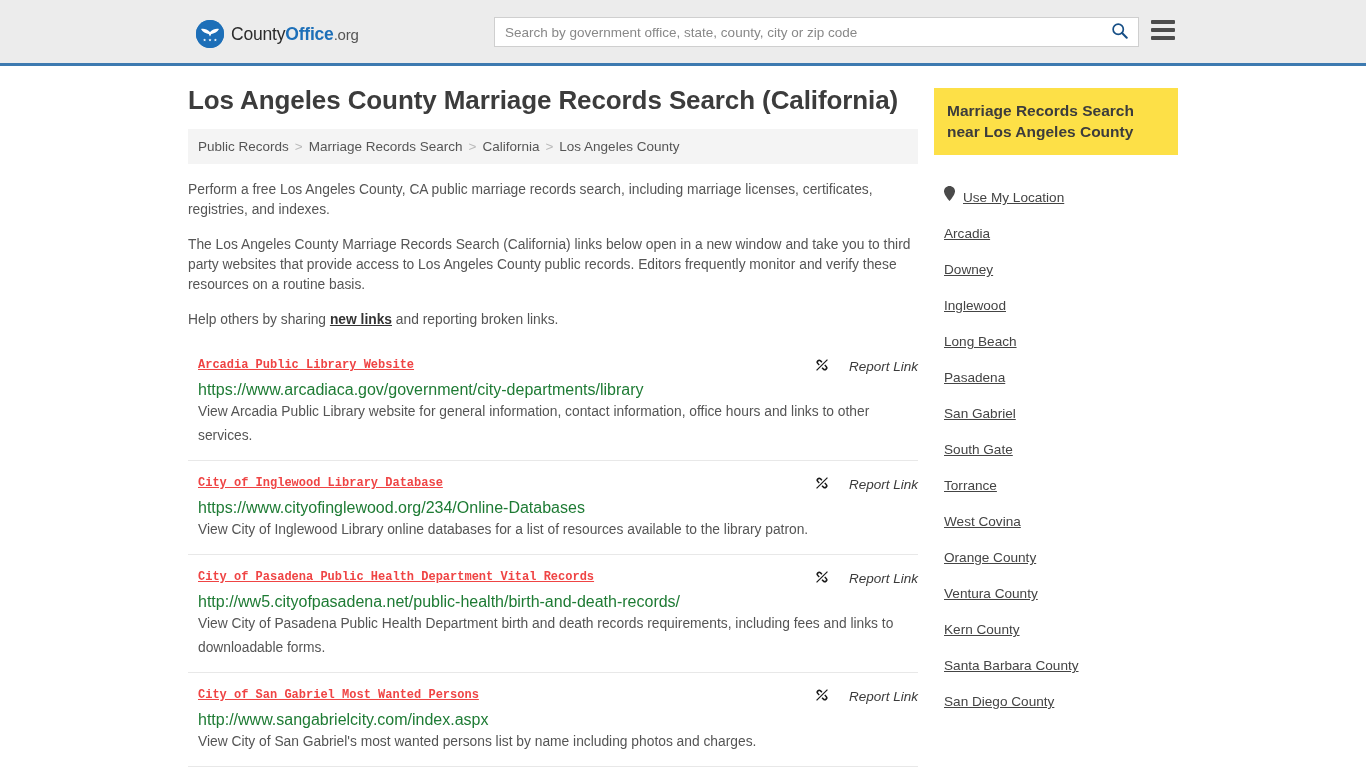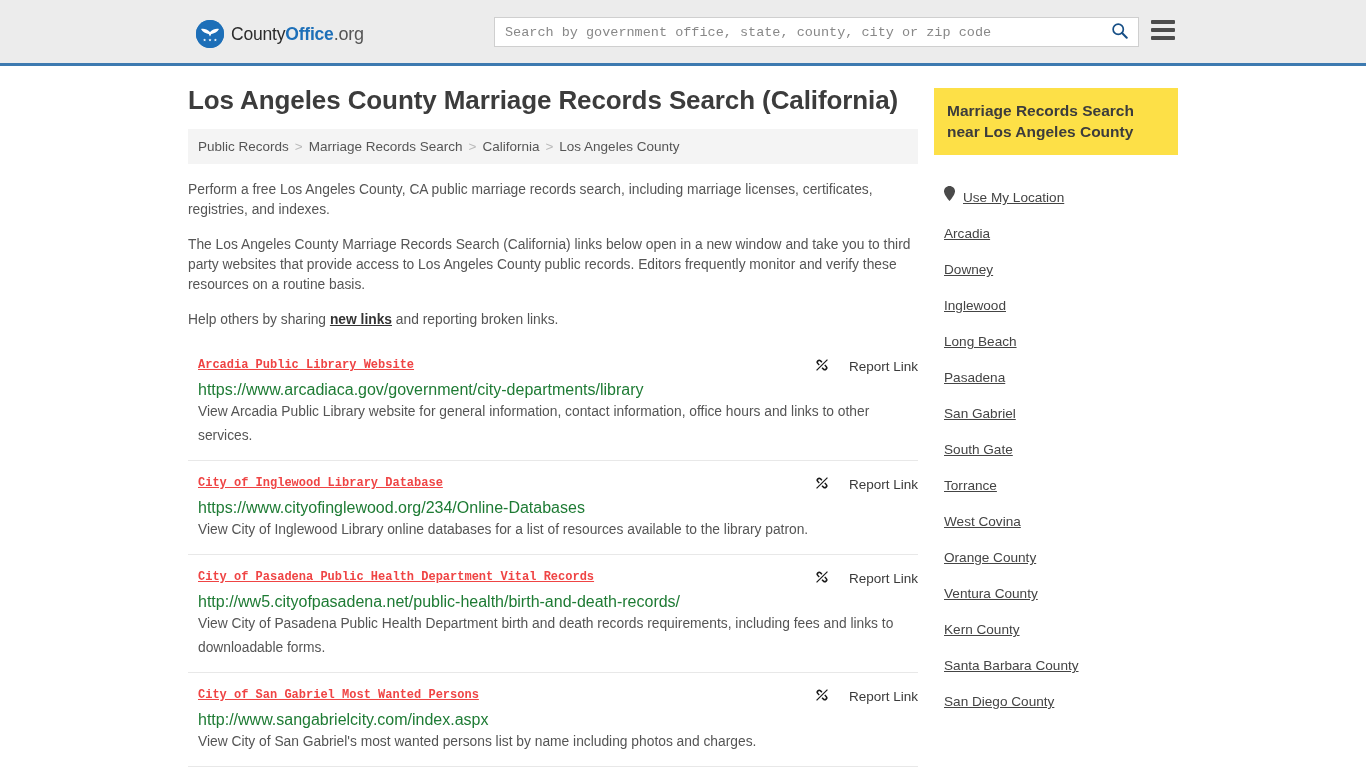--- a/index.html
+++ b/index.html
@@ -41,42 +41,42 @@
   }
   .logo-text {
     font-size: 17.5px;
     letter-spacing: -0.2px;
     color: #2b2b2b;
     font-weight: 400;
     white-space: nowrap;
   }
   .logo-text .b { color: #1d6fb8; font-weight: 700; }
   .logo-text .k { color: #2b2b2b; font-weight: 400; }
-  .logo-text .o { color: #555; font-size: 18px; }
+  .logo-text .o { color: #555; font-size: 15px; }
 
   .search-wrap {
     position: absolute;
     left: 494px;
     top: 17px;
     width: 645px;
     height: 30px;
     background: #ffffff;
     border: 1px solid #cfcfcf;
     display: flex;
     align-items: center;
   }
   .search-input {
     border: 0;
     outline: 0;
     flex: 1 1 auto;
     height: 28px;
     padding: 0 10px;
     font-size: 13.5px;
     color: #333;
-    font-family: Liberation Mono, monospace;
+    font-family: Liberation Sans, sans-serif;
     background: transparent;
   }
   .search-input::placeholder { color: #888; }
   .search-btn {
     width: 38px; height: 28px;
     border: 0; background: transparent;
     cursor: pointer;
     display: flex; align-items: center; justify-content: center;
     padding: 0;
   }
@@ -187,20 +187,21 @@
   .report-link {
     display: flex;
     align-items: center;
     gap: 19px;
     font-size: 13.5px;
     color: #3a3a3a;
     cursor: pointer;
     white-space: nowrap;
     margin-left: 18px;
     padding-top: 1px;
+    font-style: italic;
   }
   .result-url {
     display: block;
     font-size: 16px;
     color: #1e7b34;
     margin-top: 6px;
     line-height: 16px;
     text-decoration: none;
     cursor: pointer;
     word-break: break-all;

